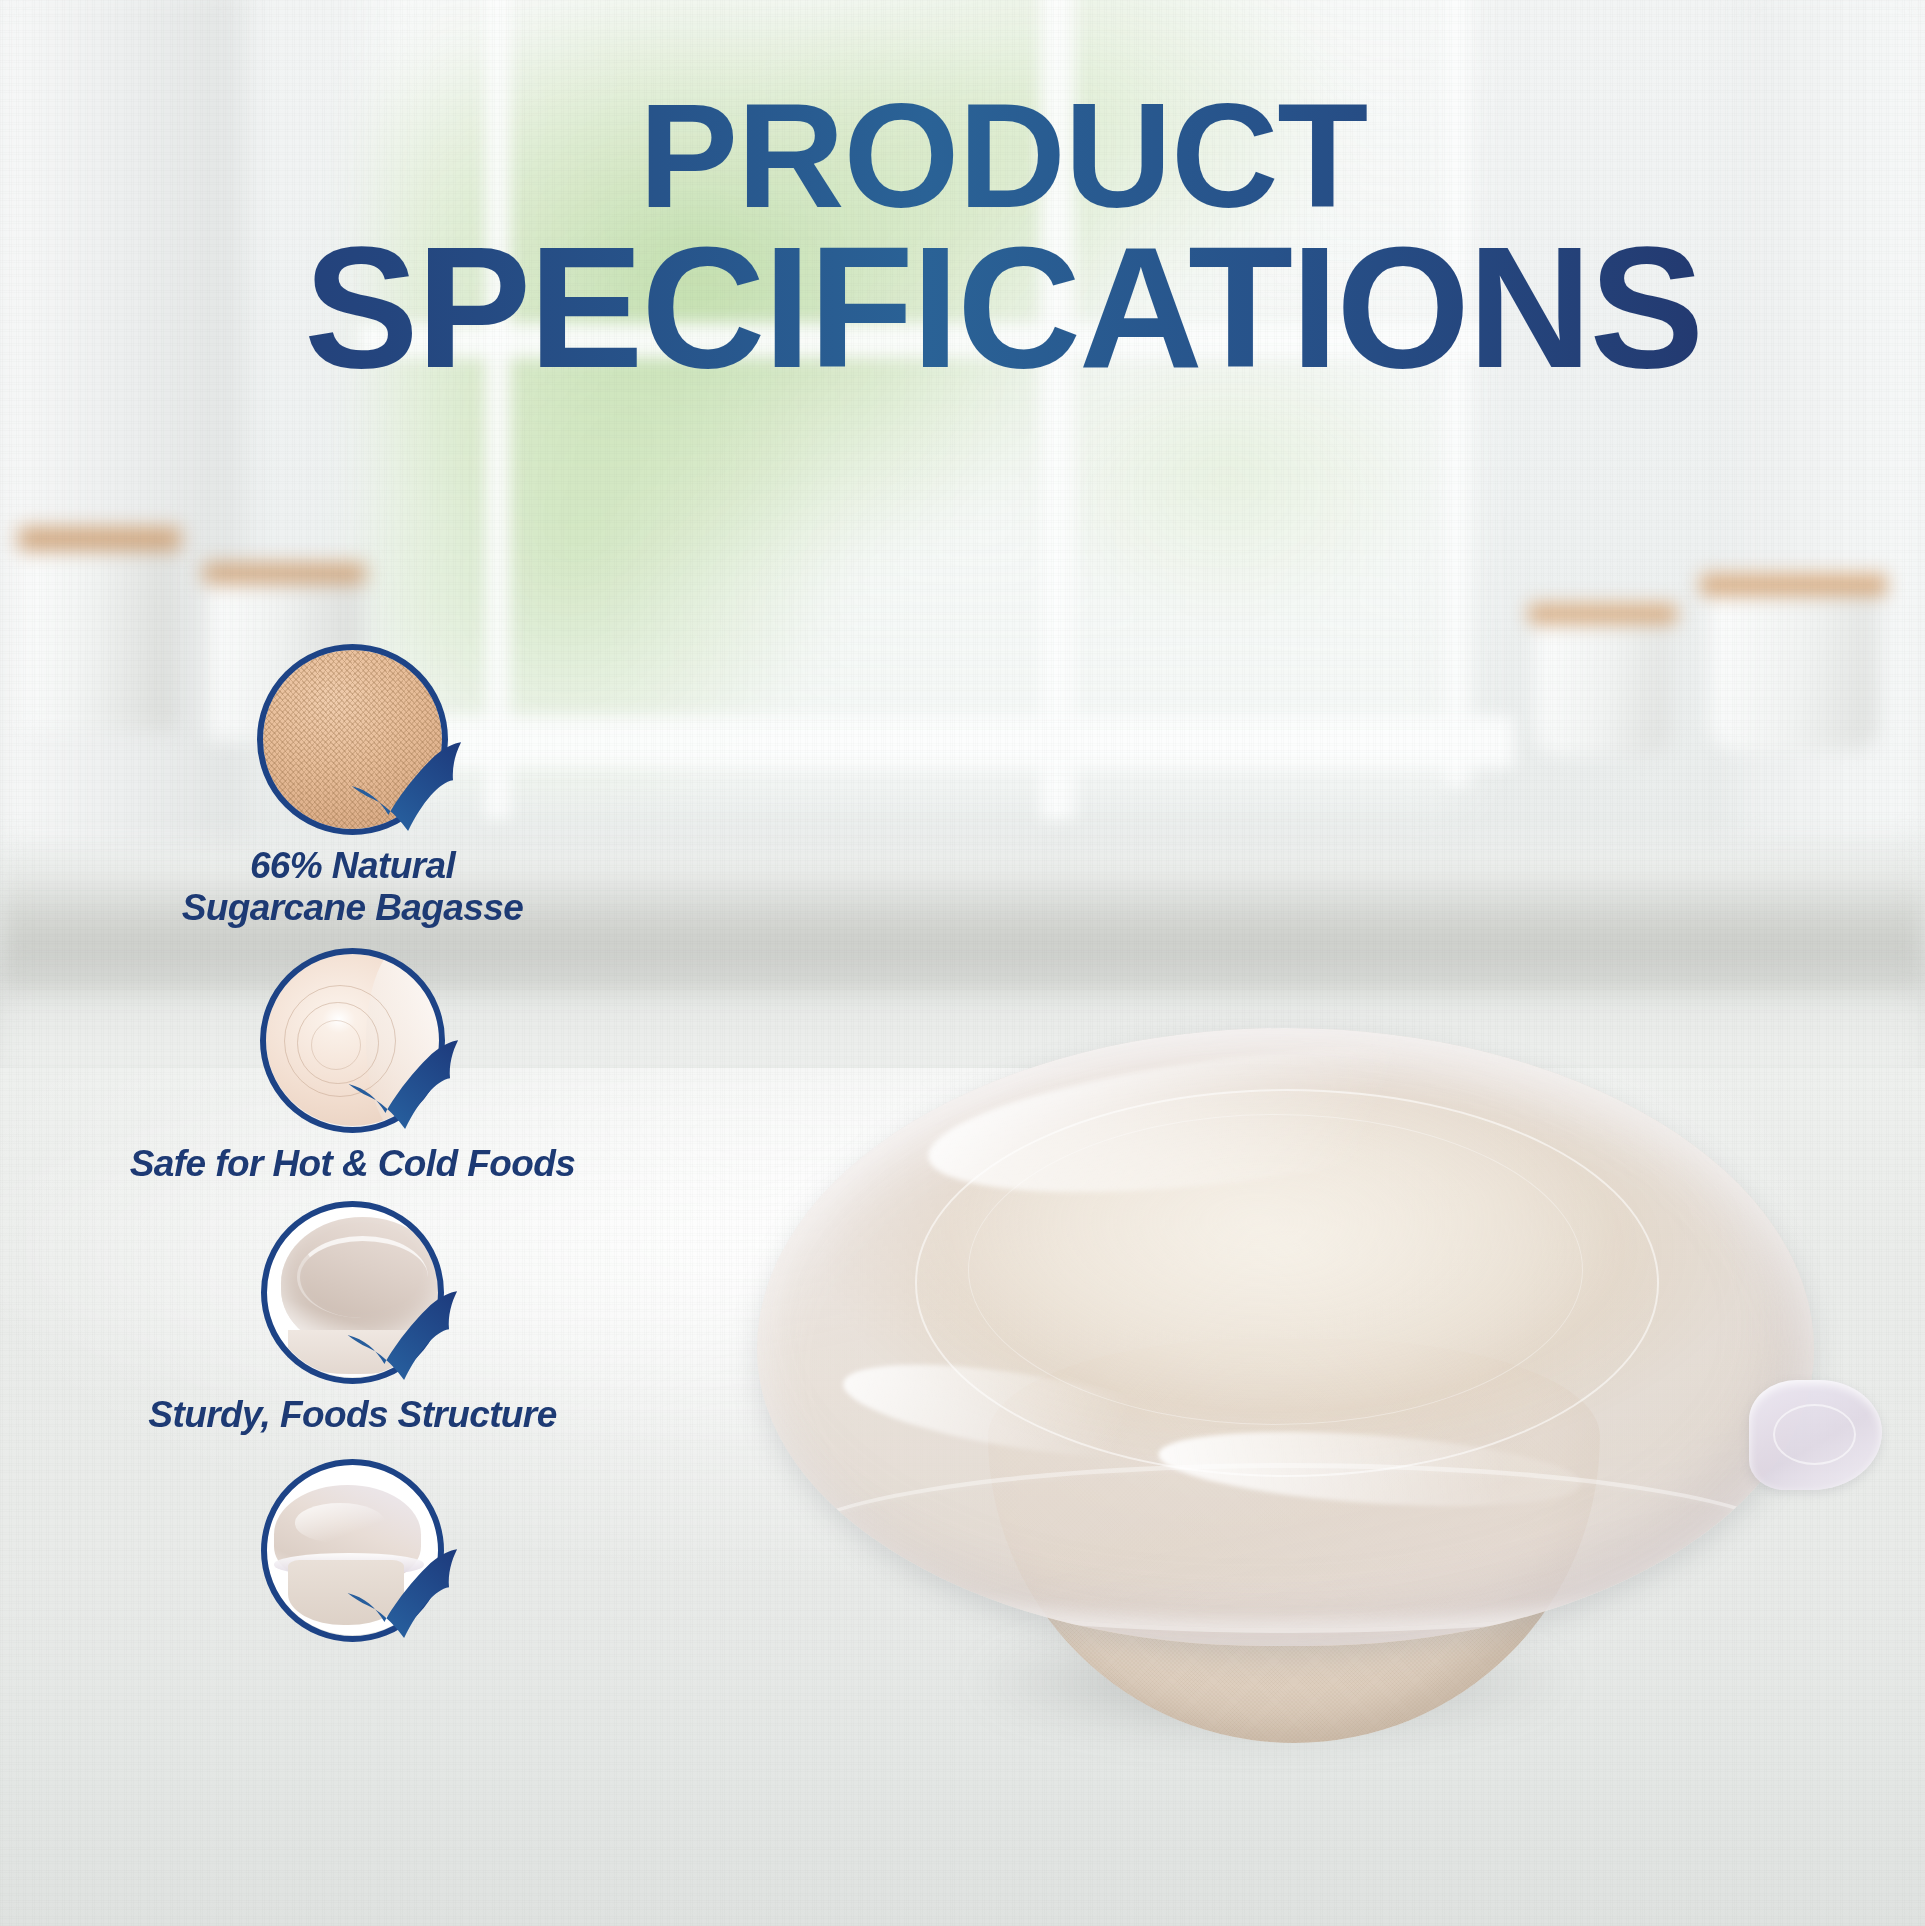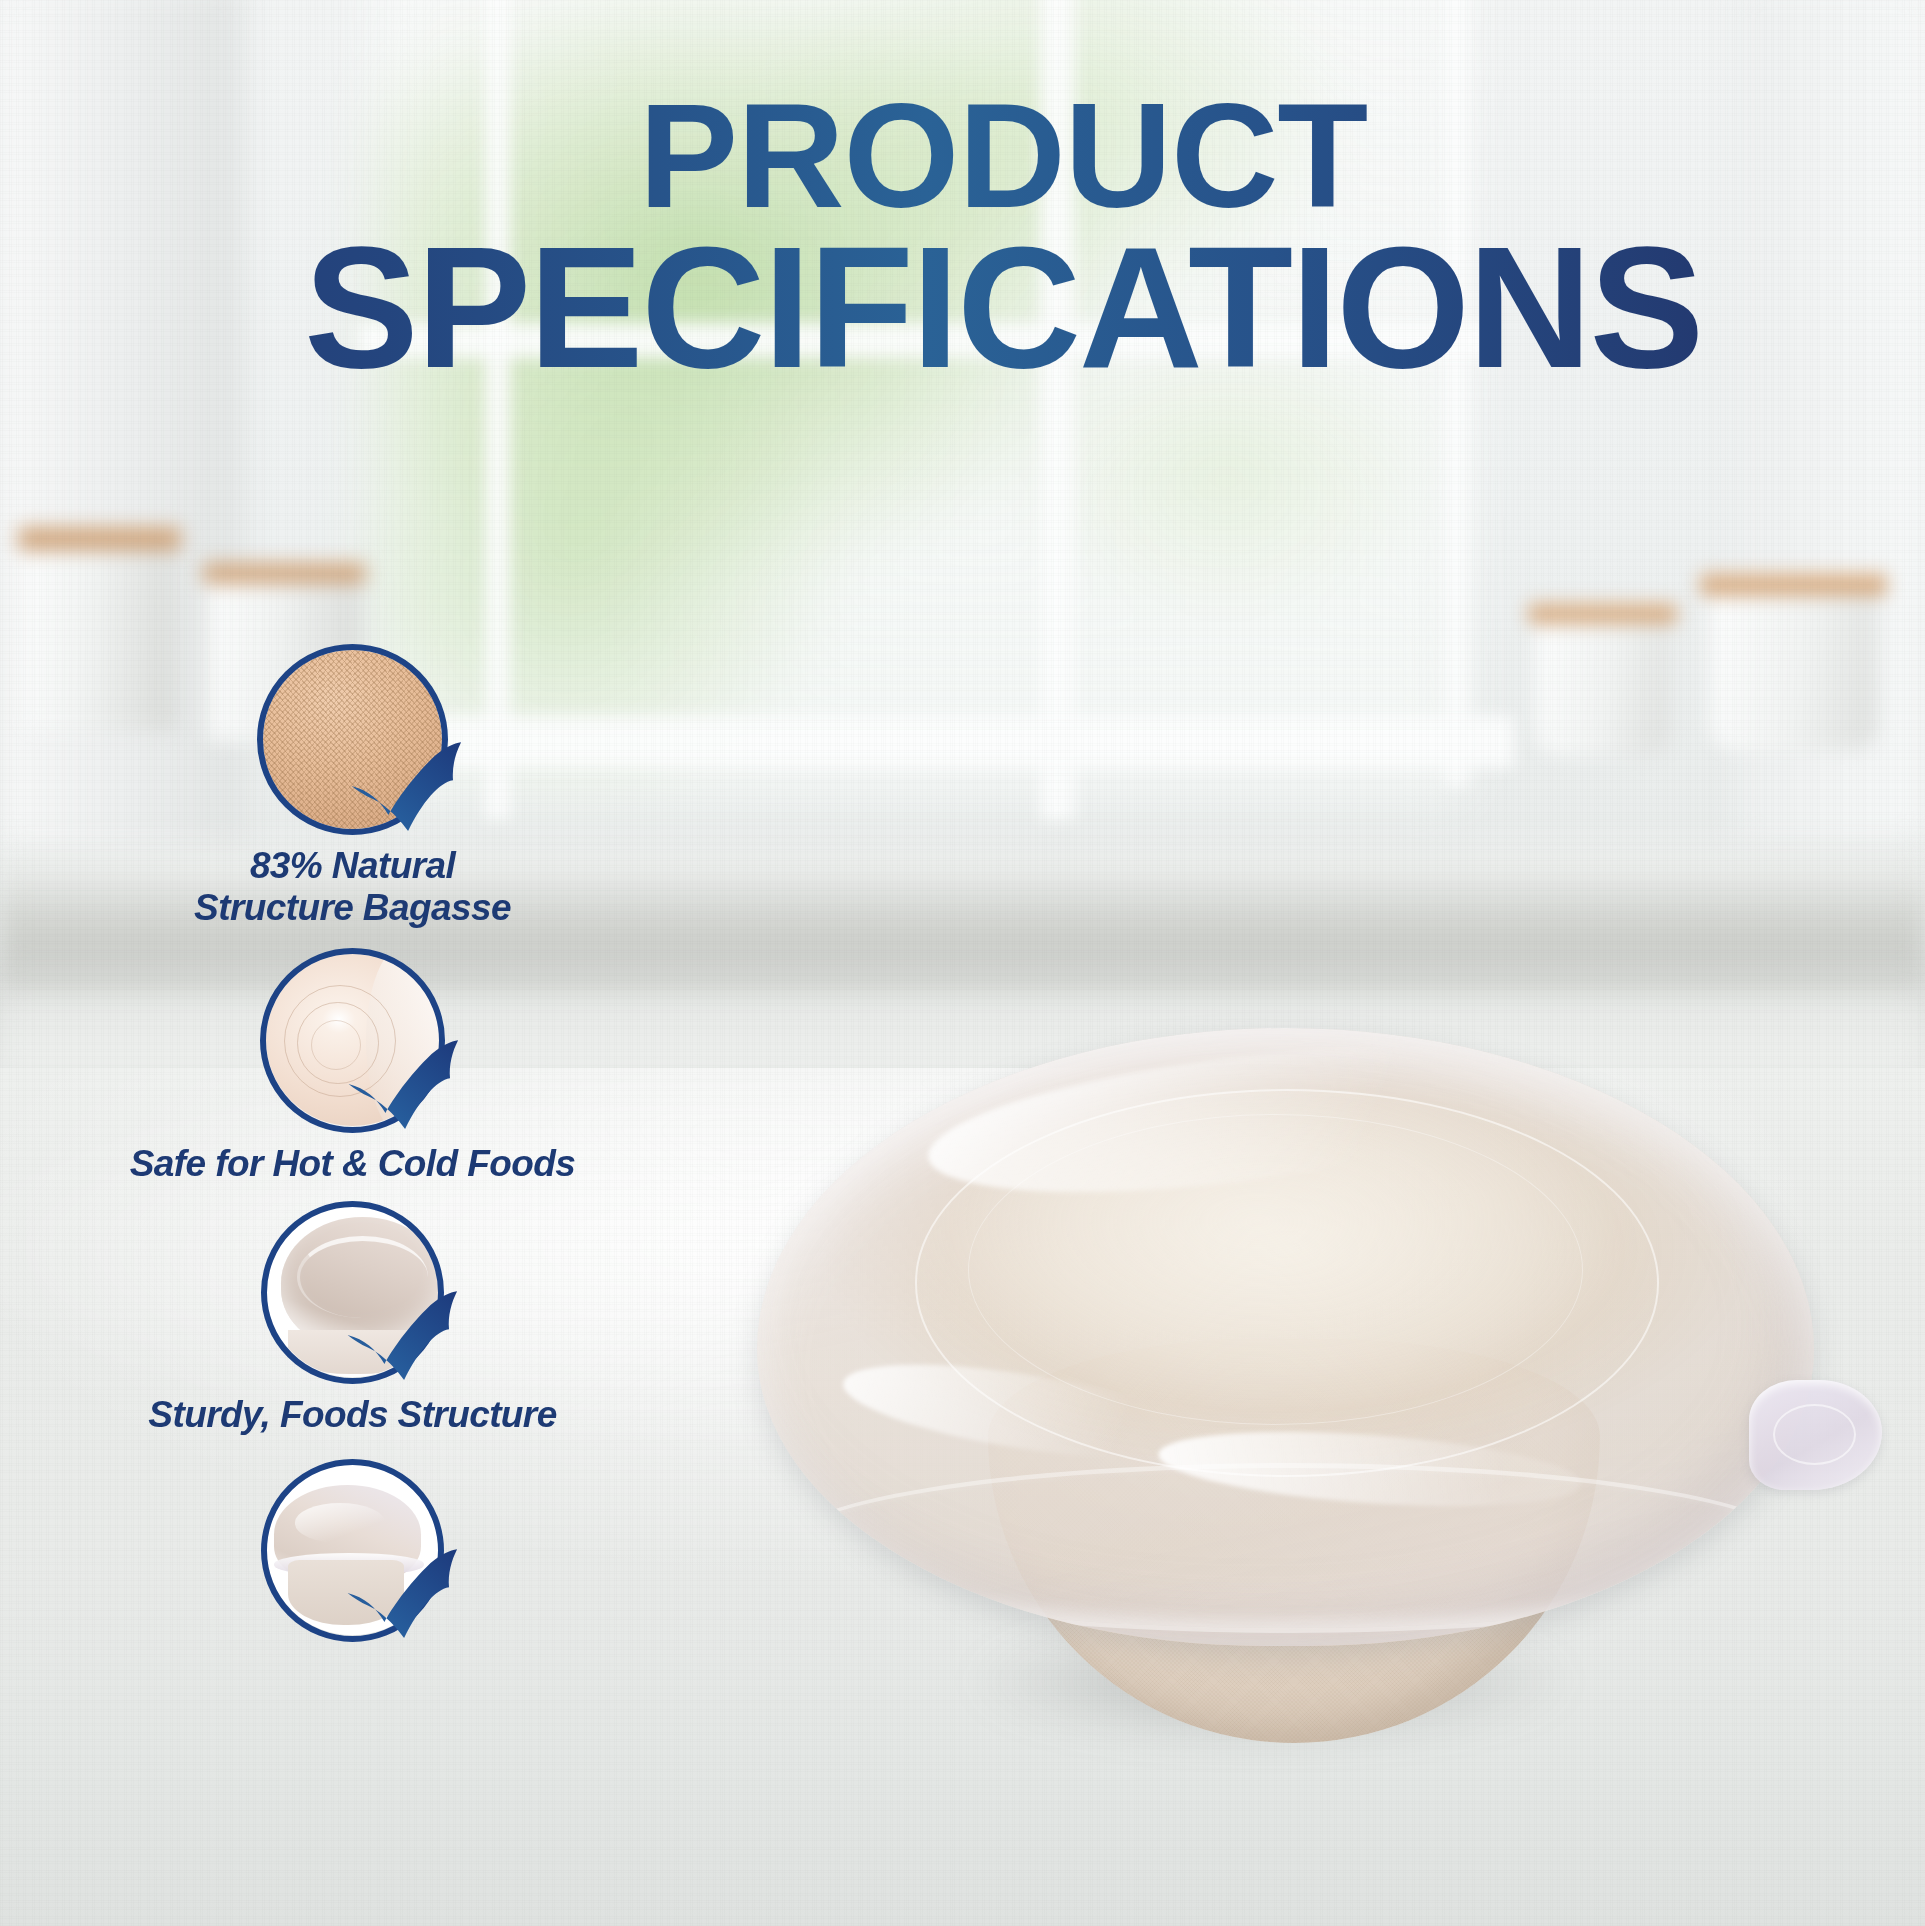--- a/index.html
+++ b/index.html
@@ -317,22 +317,22 @@
               <stop offset="0" stop-color="#2a6aa8"></stop>
                   <stop offset="1" stop-color="#1d3a7c"></stop>
             </linearGradient>
               </defs>
             <path d="M8 78 C38 86 56 102 72 128 C84 106 112 64 152 26 C170 10 186 4 198 2
                      C188 22 182 44 184 68 C160 72 132 104 106 156 C96 142 74 114 44 100 C30 94 18 86 8 78 Z" fill="url(#cg1)"></path>
           </svg>
         </div>
       </div>
       <div class="feat-label">
-        <div>83% Natural</div>
-        <div>Structure Bagasse</div>
+        <div>66% Natural</div>
+        <div>Sugarcane Bagasse</div>
       </div>
     </div>
 
     <div class="feature" style="margin-bottom:16px;">
       <div class="feat-art">
         <div class="badge" style="width:185px;height:185px;">
           <div class="photo">
             <div class="lid-top">
                 <span class="edge"></span>
                 <i class="a"></i>

